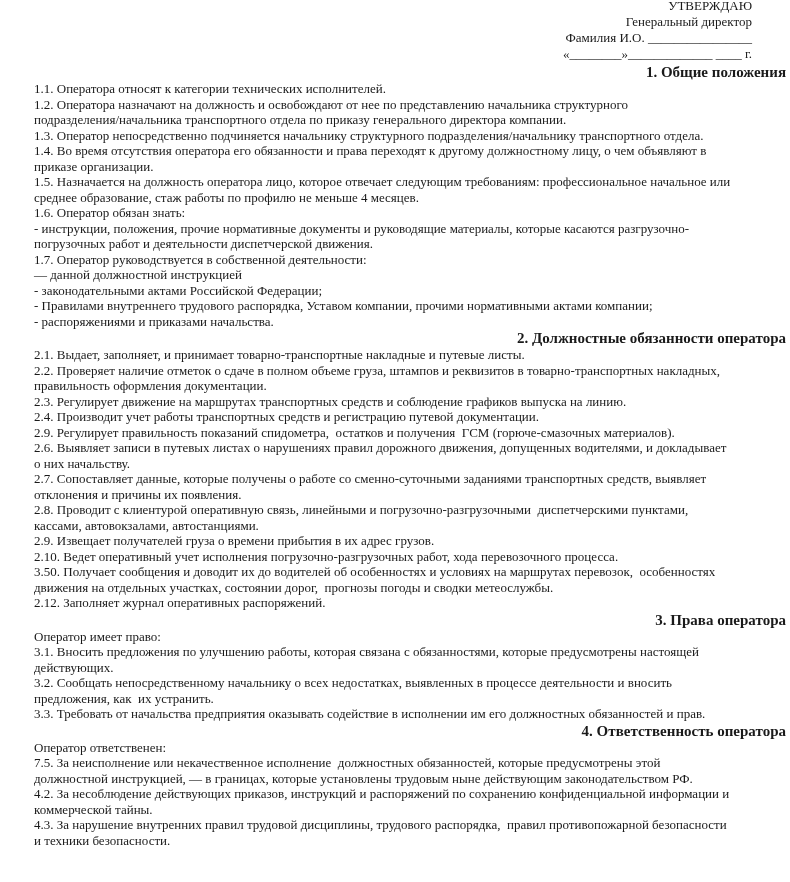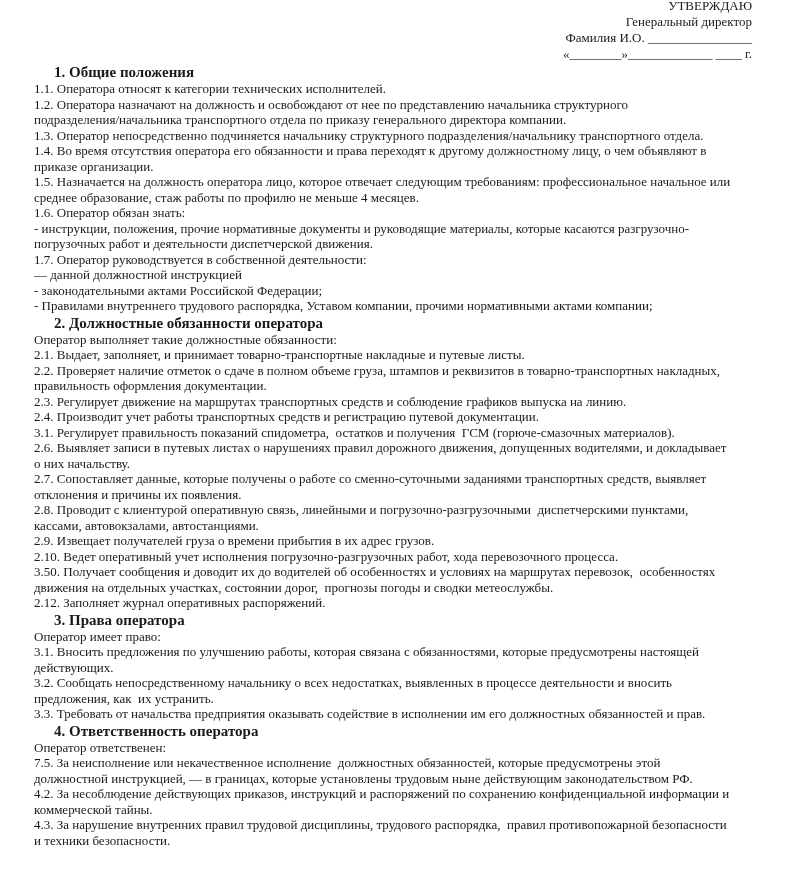--- a/index.html
+++ b/index.html
@@ -25,21 +25,21 @@
       font-size: 13px;
     }
     .approval div { white-space: pre; }
     .content {
       position: absolute;
       left: 34px;
       top: 63px;
       width: 752px;
     }
     .heading {
-      text-align: left;
+      text-align: right;
       font-weight: bold;
       font-size: 15px;
       line-height: 18px;
       margin: 0;
       padding-left: 20px;
     }
     .line {
       white-space: pre;
       line-height: 15.5px;
       font-size: 13px;
@@ -67,31 +67,31 @@
     <div class="line">приказе организации.</div>
     <div class="line">1.5. Назначается на должность оператора лицо, которое отвечает следующим требованиям: профессиональное начальное или</div>
     <div class="line">среднее образование, стаж работы по профилю не меньше 4 месяцев.</div>
     <div class="line">1.6. Оператор обязан знать:</div>
     <div class="line">- инструкции, положения, прочие нормативные документы и руководящие материалы, которые касаются разгрузочно-</div>
     <div class="line">погрузочных работ и деятельности диспетчерской движения.</div>
     <div class="line">1.7. Оператор руководствуется в собственной деятельности:</div>
     <div class="line">— данной должностной инструкцией</div>
     <div class="line">- законодательными актами Российской Федерации;</div>
     <div class="line">- Правилами внутреннего трудового распорядка, Уставом компании, прочими нормативными актами компании;</div>
+    <div class="line">- распоряжениями и приказами начальства.</div>
   </div>
 
   <div>
     <div class="heading">2. Должностные обязанности оператора</div>
-    <div class="line">Оператор выполняет такие должностные обязанности:</div>
     <div class="line">2.1. Выдает, заполняет, и принимает товарно-транспортные накладные и путевые листы.</div>
     <div class="line">2.2. Проверяет наличие отметок о сдаче в полном объеме груза, штампов и реквизитов в товарно-транспортных накладных,</div>
     <div class="line">правильность оформления документации.</div>
     <div class="line">2.3. Регулирует движение на маршрутах транспортных средств и соблюдение графиков выпуска на линию.</div>
     <div class="line">2.4. Производит учет работы транспортных средств и регистрацию путевой документации.</div>
-    <div class="line">3.1. Регулирует правильность показаний спидометра,  остатков и получения  ГСМ (горюче-смазочных материалов).</div>
+    <div class="line">2.9. Регулирует правильность показаний спидометра,  остатков и получения  ГСМ (горюче-смазочных материалов).</div>
     <div class="line">2.6. Выявляет записи в путевых листах о нарушениях правил дорожного движения, допущенных водителями, и докладывает</div>
     <div class="line">о них начальству.</div>
     <div class="line">2.7. Сопоставляет данные, которые получены о работе со сменно-суточными заданиями транспортных средств, выявляет</div>
     <div class="line">отклонения и причины их появления.</div>
     <div class="line">2.8. Проводит с клиентурой оперативную связь, линейными и погрузочно-разгрузочными  диспетчерскими пунктами,</div>
     <div class="line">кассами, автовокзалами, автостанциями.</div>
     <div class="line">2.9. Извещает получателей груза о времени прибытия в их адрес грузов.</div>
     <div class="line">2.10. Ведет оперативный учет исполнения погрузочно-разгрузочных работ, хода перевозочного процесса.</div>
     <div class="line">3.50. Получает сообщения и доводит их до водителей об особенностях и условиях на маршрутах перевозок,  особенностях</div>
     <div class="line">движения на отдельных участках, состоянии дорог,  прогнозы погоды и сводки метеослужбы.</div>

